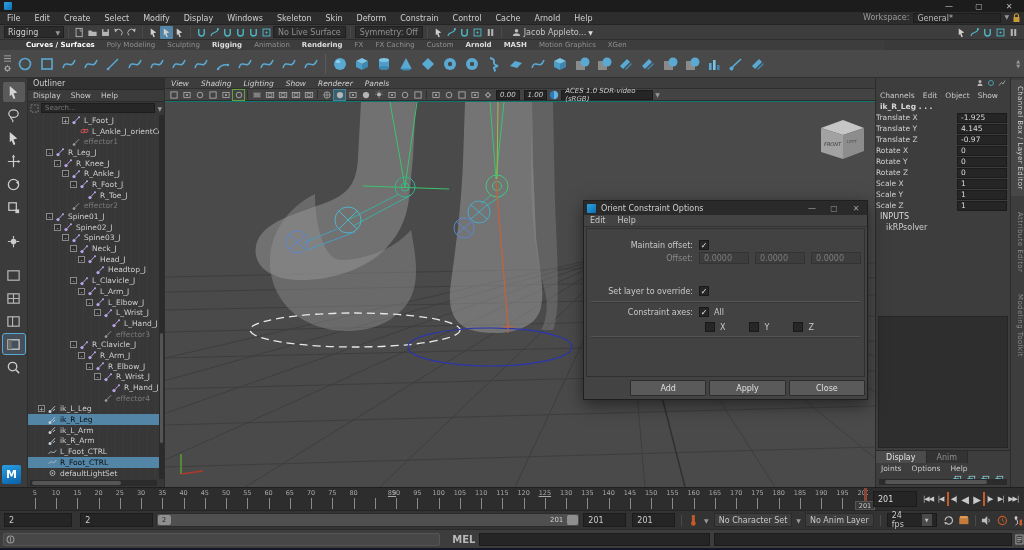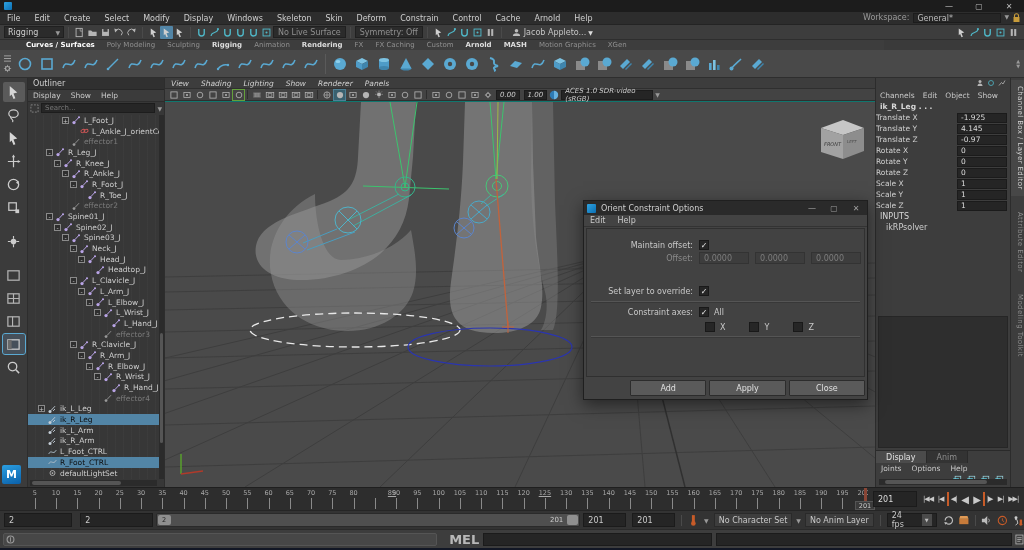--- a/index.html
+++ b/index.html
@@ -146,21 +146,21 @@
   #rb-track { position:relative; width:436px; height:14px; background:#4f4f4f; border:1px solid #2a2a2a; margin:0 3px; border-radius:2px; display:flex; align-items:center; }
   #rb-track .chipL { position:absolute; left:1px; width:13px; top:1px; bottom:1px; background:#8f8f8f; border-radius:2px; color:#222; font-size:6.5px; display:flex; align-items:center; justify-content:center; }
   #rb-track .endlabel { position:absolute; right:16px; color:#ccc; font-size:7px; }
   #rb-track .chipR { position:absolute; right:1px; width:11px; top:1px; bottom:1px; background:#8f8f8f; border-radius:2px; }
   .rb-drop { height:14px; background:#3d3d3d; border:1px solid #2a2a2a; color:#c9c9c9; display:flex; align-items:center; padding:0 4px; white-space:nowrap; }
   .rb-fps { height:14px; background:#252525; border:1px solid #1b1b1b; color:#c9c9c9; display:flex; align-items:center; padding:0 4px; }
   .rb-fps .caretbox { margin-left:6px; width:10px; height:12px; background:#4a4a4a; display:flex; align-items:center; justify-content:center; color:#bbb; font-size:5px; }
   
   #cmdline { left:0; top:529px; width:1024px; height:19px; background:#3d3d3d; border-top:1px solid #2a2a2a; display:flex; align-items:center; }
   #help-bar { width:440px; height:13px; margin-left:3px; background:#474747; border:1px solid #555; border-radius:2px; display:flex; align-items:center; padding-left:2px; }
-  #mel-label { margin-left:12px; color:#b8b8b8; font-size:13px; font-weight:bold; }
+  #mel-label { margin-left:12px; color:#b8b8b8; font-size:10px; font-weight:bold; }
   .cmd-fld { height:13px; background:#252525; border:1px solid #1b1b1b; margin-left:4px; }
   #bottomstrip { left:0; top:548px; width:1024px; height:2px; background:#121725; }
   
   #maya-badge { left:2px; top:465px; width:19px; height:19px; background:linear-gradient(160deg,#2b9fe2,#0a5fa8); border-radius:2px; color:#fff; font-weight:bold; font-size:11px; display:flex; align-items:center; justify-content:center; z-index:5; }
 </style>
 </head>
 <body>
 
 <div id="root">
 

